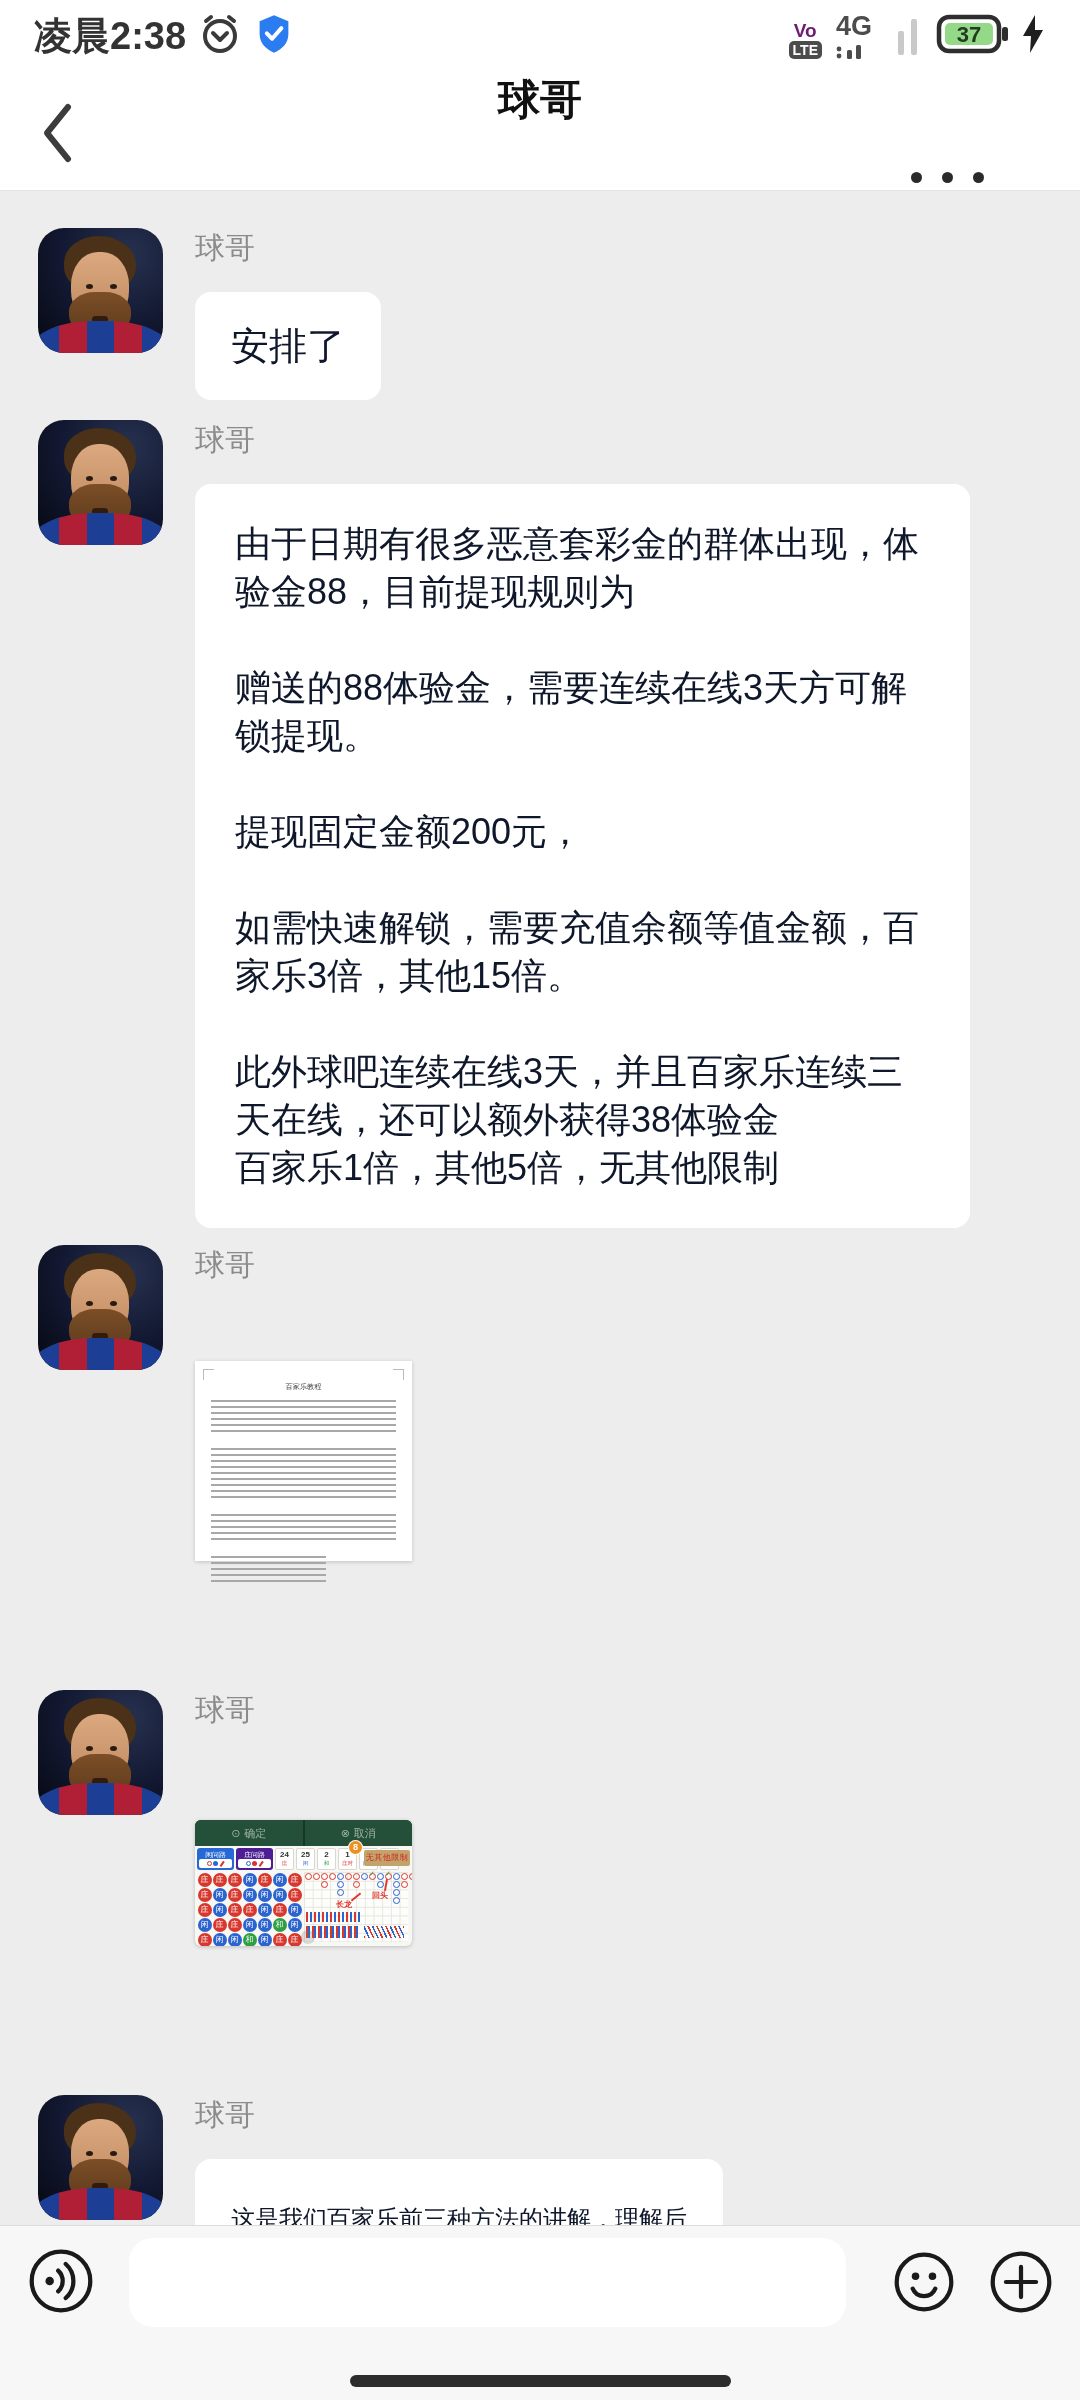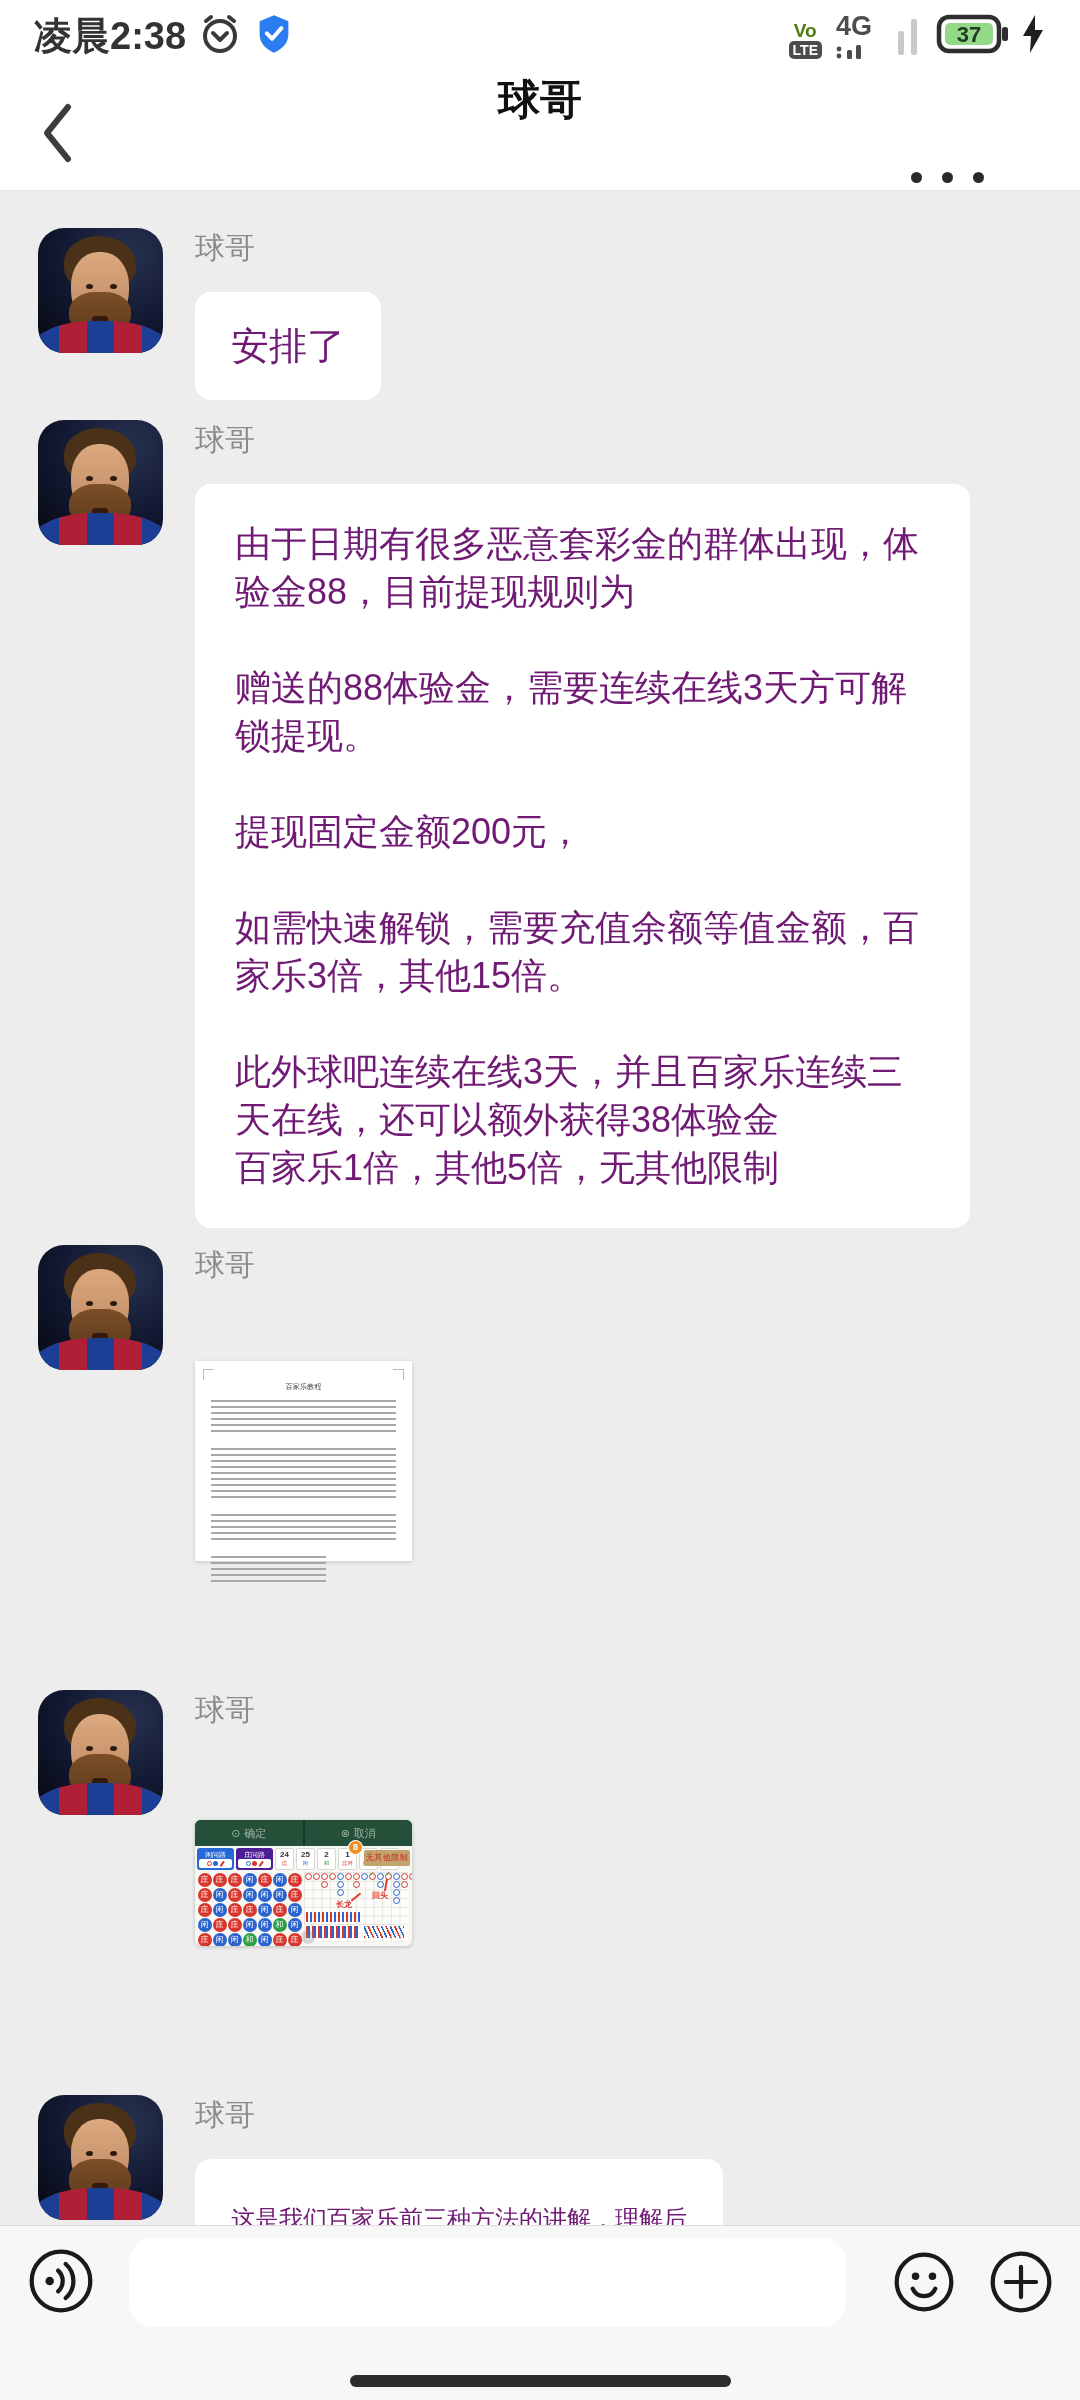--- a/index.html
+++ b/index.html
@@ -9,21 +9,21 @@
     font-family:"Liberation Sans","DejaVu Sans",sans-serif;
     -webkit-font-smoothing:antialiased;
   }
   
   .topchrome{position:absolute;left:0;top:0;width:1080px;height:190px;background:#ffffff;border-bottom:1px solid #e4e4e4;z-index:5;}
   .statusbar{position:absolute;left:0;top:0;width:1080px;height:66px;display:flex;align-items:center;justify-content:space-between;padding:6px 34px 0 34px;box-sizing:border-box;}
   .sb-left{display:flex;align-items:center;gap:12px;justify-content:flex-end;}
   .sb-time{font-size:38px;font-weight:600;color:#333;letter-spacing:0;}
   .sb-right{display:flex;align-items:flex-end;gap:14px;}
   .volte{display:flex;flex-direction:column;align-items:center;line-height:1;}
-  .volte-top{font-size:19px;font-weight:700;color:#4d7c0f;}
+  .volte-top{font-size:19px;font-weight:700;color:#701a75;}
   .volte-pill{background:#4c4c4c;color:#fff;font-size:14px;font-weight:700;border-radius:5px;padding:2px 4px;margin-top:1px;}
   .netblock{display:flex;flex-direction:column;align-items:flex-start;line-height:1;}
   .net-4g{font-size:27px;font-weight:600;color:#4c4c4c;margin-bottom:1px;}
   .batt-wrap{display:flex;align-items:center;gap:8px;}
   
   .header{position:absolute;left:0;top:66px;width:1080px;height:124px;}
   .back-btn{position:absolute;left:40px;top:34px;width:48px;height:66px;display:flex;align-items:center;}
   .h-center{position:absolute;left:0;top:6px;width:1080px;text-align:center;}
   .h-title{font-size:42px;font-weight:600;color:#111;}
   .h-sub{margin-top:8px;display:flex;align-items:center;justify-content:center;gap:12px;}
@@ -39,21 +39,21 @@
   .av-hair{position:absolute;left:26px;top:8px;width:72px;height:56px;background:#4a3118;border-radius:48% 52% 44% 44%;}
   .av-face{position:absolute;left:33px;top:24px;width:58px;height:72px;background:linear-gradient(#dba87f,#c08a60);border-radius:46%;}
   .av-eye{position:absolute;width:7px;height:5px;background:#2a1a10;border-radius:50%;top:56px;}
   .av-eye.l{left:48px;}.av-eye.r{left:72px;}
   .av-beard{position:absolute;left:31px;top:64px;width:62px;height:46px;background:linear-gradient(#7b4e27,#5d3a1c);border-radius:42% 42% 50% 50%;}
   .av-mouth{position:absolute;left:54px;top:88px;width:16px;height:7px;background:#301b0d;border-radius:4px;}
   .av-shirt{position:absolute;left:-6px;right:-6px;bottom:-2px;height:34px;border-radius:45% 45% 0 0/80% 80% 0 0;
     background:linear-gradient(90deg,#1c3f95 0 20%,#b01f35 20% 40%,#1c3f95 40% 60%,#b01f35 60% 80%,#1c3f95 80% 100%);}
   .m-col{display:flex;flex-direction:column;align-items:flex-start;}
   .m-name{font-size:30px;color:#8b8b8b;line-height:40px;}
-  .bubble{margin-top:24px;background:#ffffff;border-radius:16px;padding:26px 36px;font-size:38px;color:#701a75;line-height:56px;white-space:pre-line;}
+  .bubble{margin-top:24px;background:#ffffff;border-radius:16px;padding:26px 36px;font-size:38px;color:#0f172a;line-height:56px;white-space:pre-line;}
   .bubble.long{width:695px;font-size:36px;line-height:48px;padding:36px 40px;}
   .bubble.cutoff{max-width:728px;white-space:nowrap;font-size:24px;line-height:48px;padding:36px 36px;}
   
   .doc-thumb{margin-top:76px;width:217px;height:200px;background:#ffffff;box-shadow:0 1px 4px rgba(0,0,0,.18);position:relative;padding:14px 16px;box-sizing:border-box;}
   .doc-corner{position:absolute;top:8px;width:10px;height:10px;border-top:1px solid #bbb;}
   .doc-corner.l{left:8px;border-left:1px solid #bbb;}
   .doc-corner.r{right:8px;border-right:1px solid #bbb;}
   .doc-title{text-align:center;font-size:8px;color:#444;margin-top:6px;transform:scale(.9);}
   .doc-lines{margin-top:8px;height:34px;background:repeating-linear-gradient(180deg,#a8a8a8 0 2px,transparent 2px 6px);}
   .doc-lines.p2{height:52px;}

